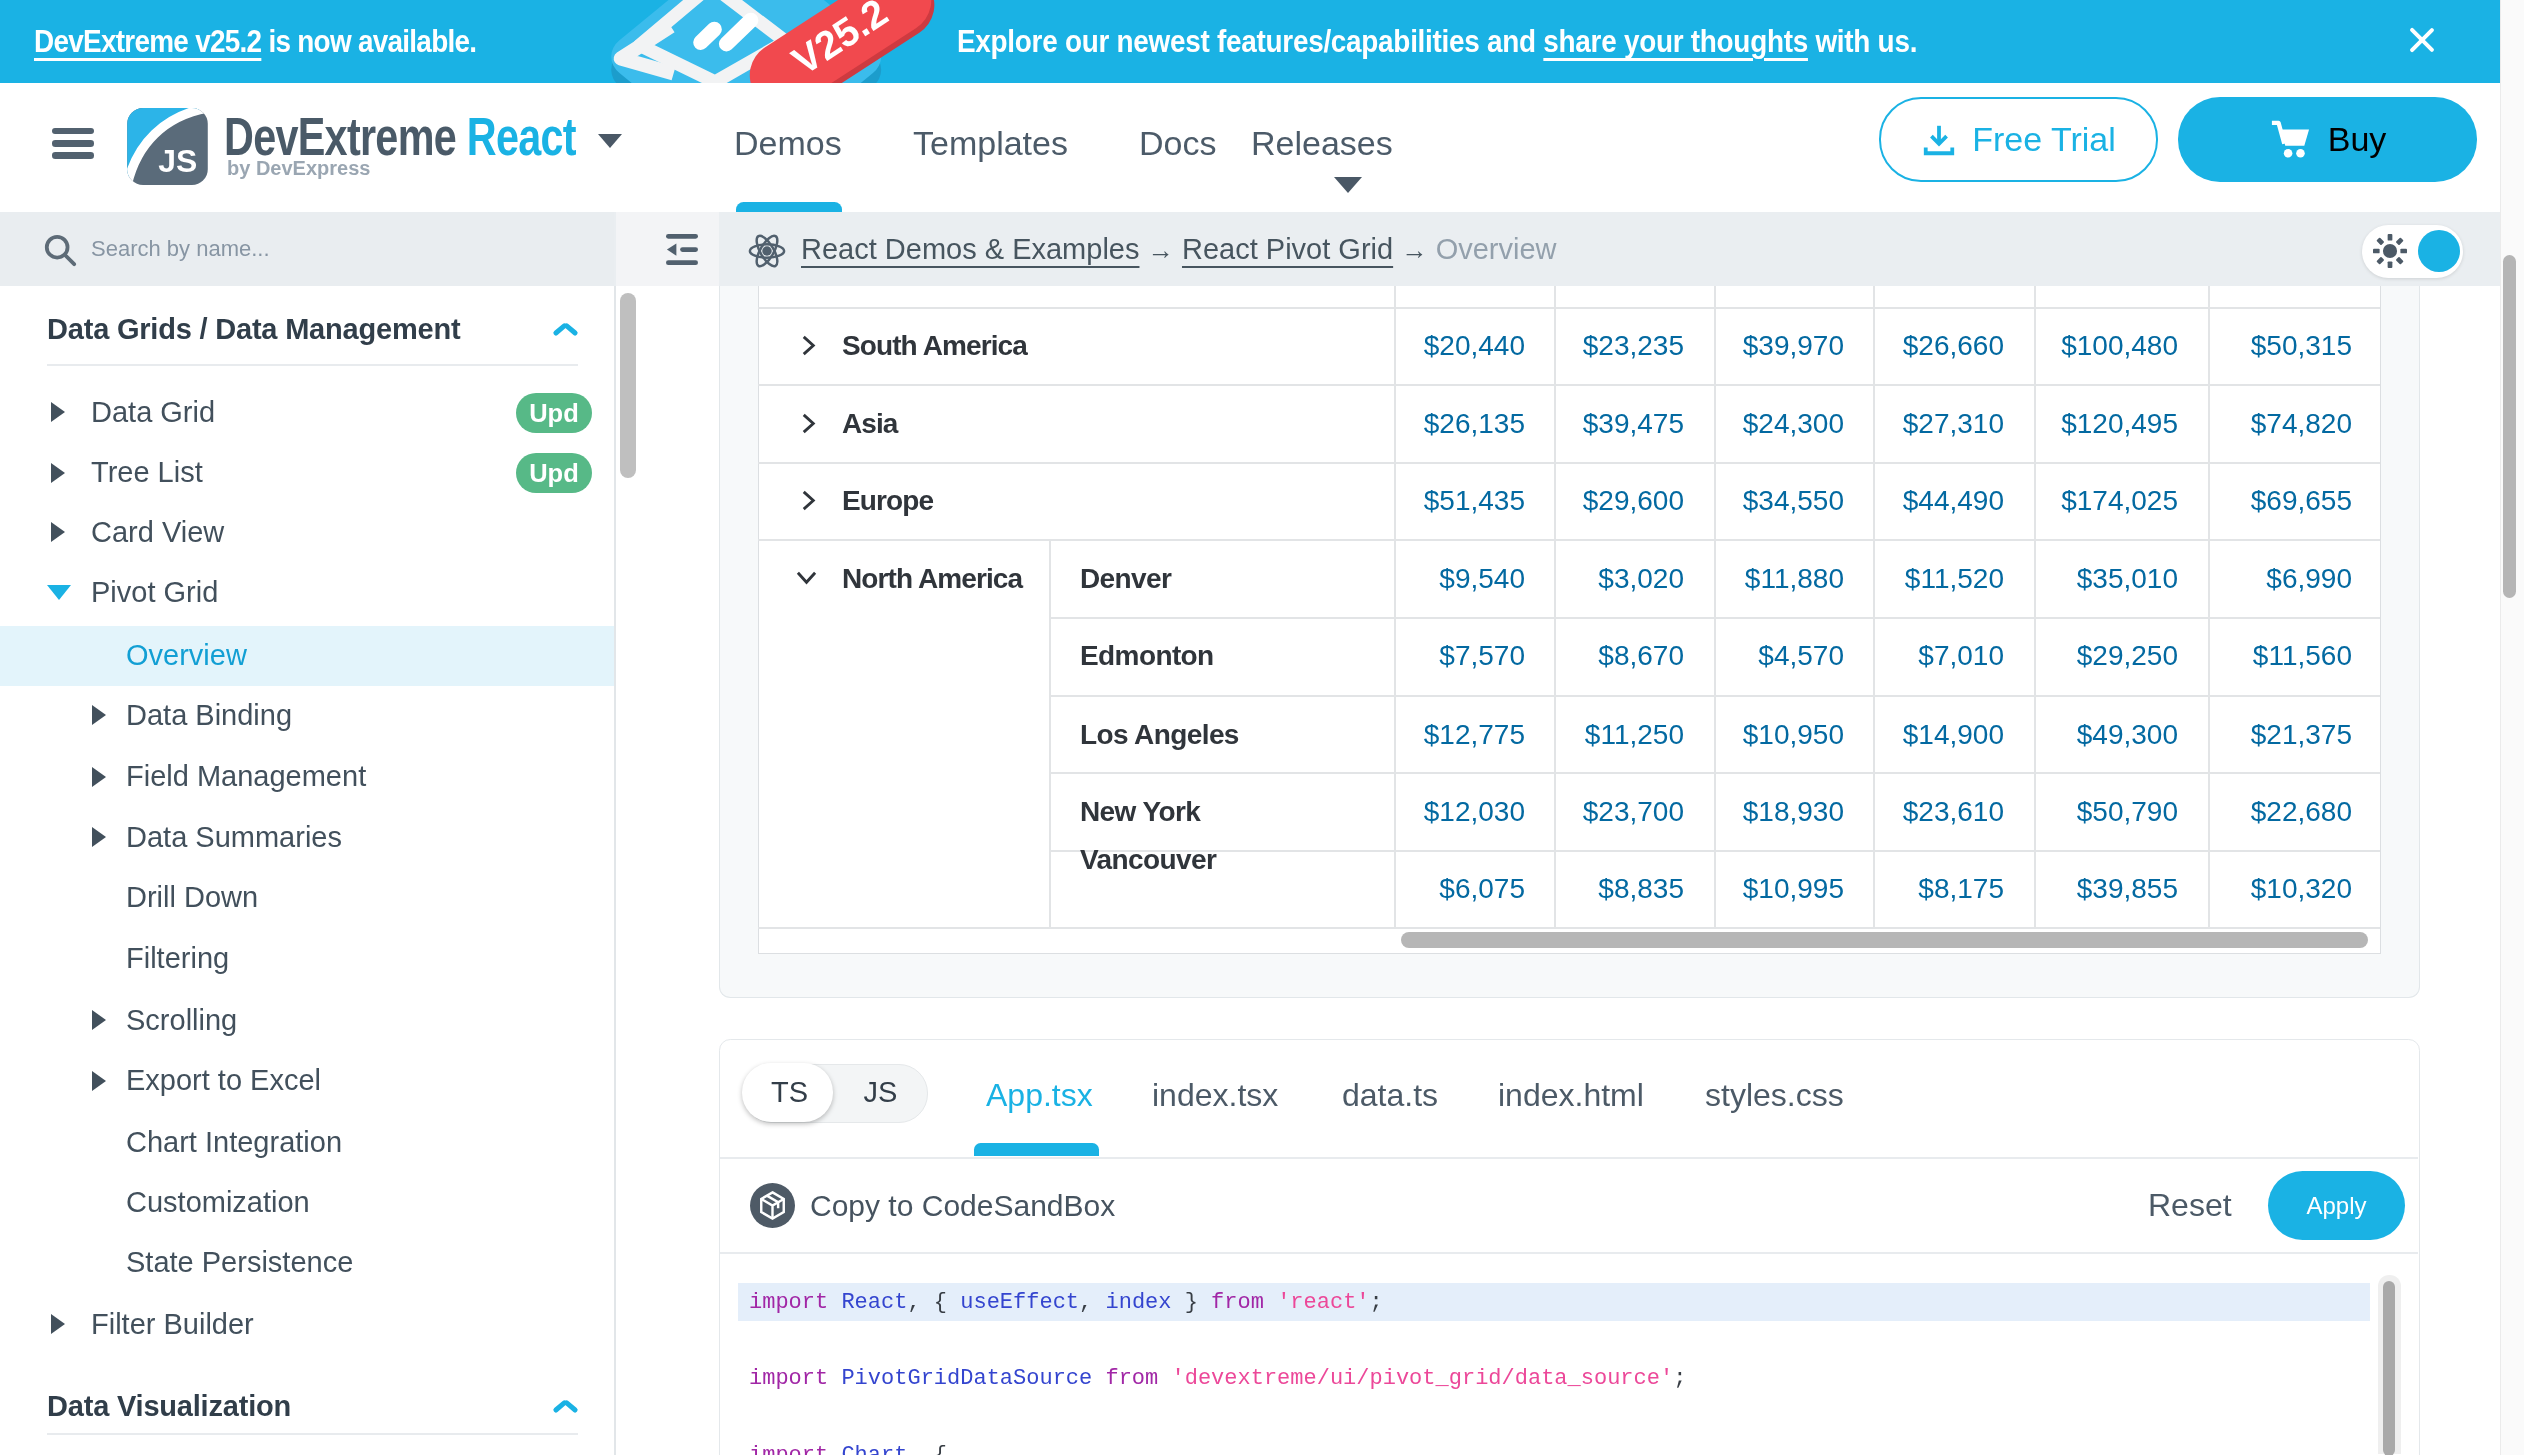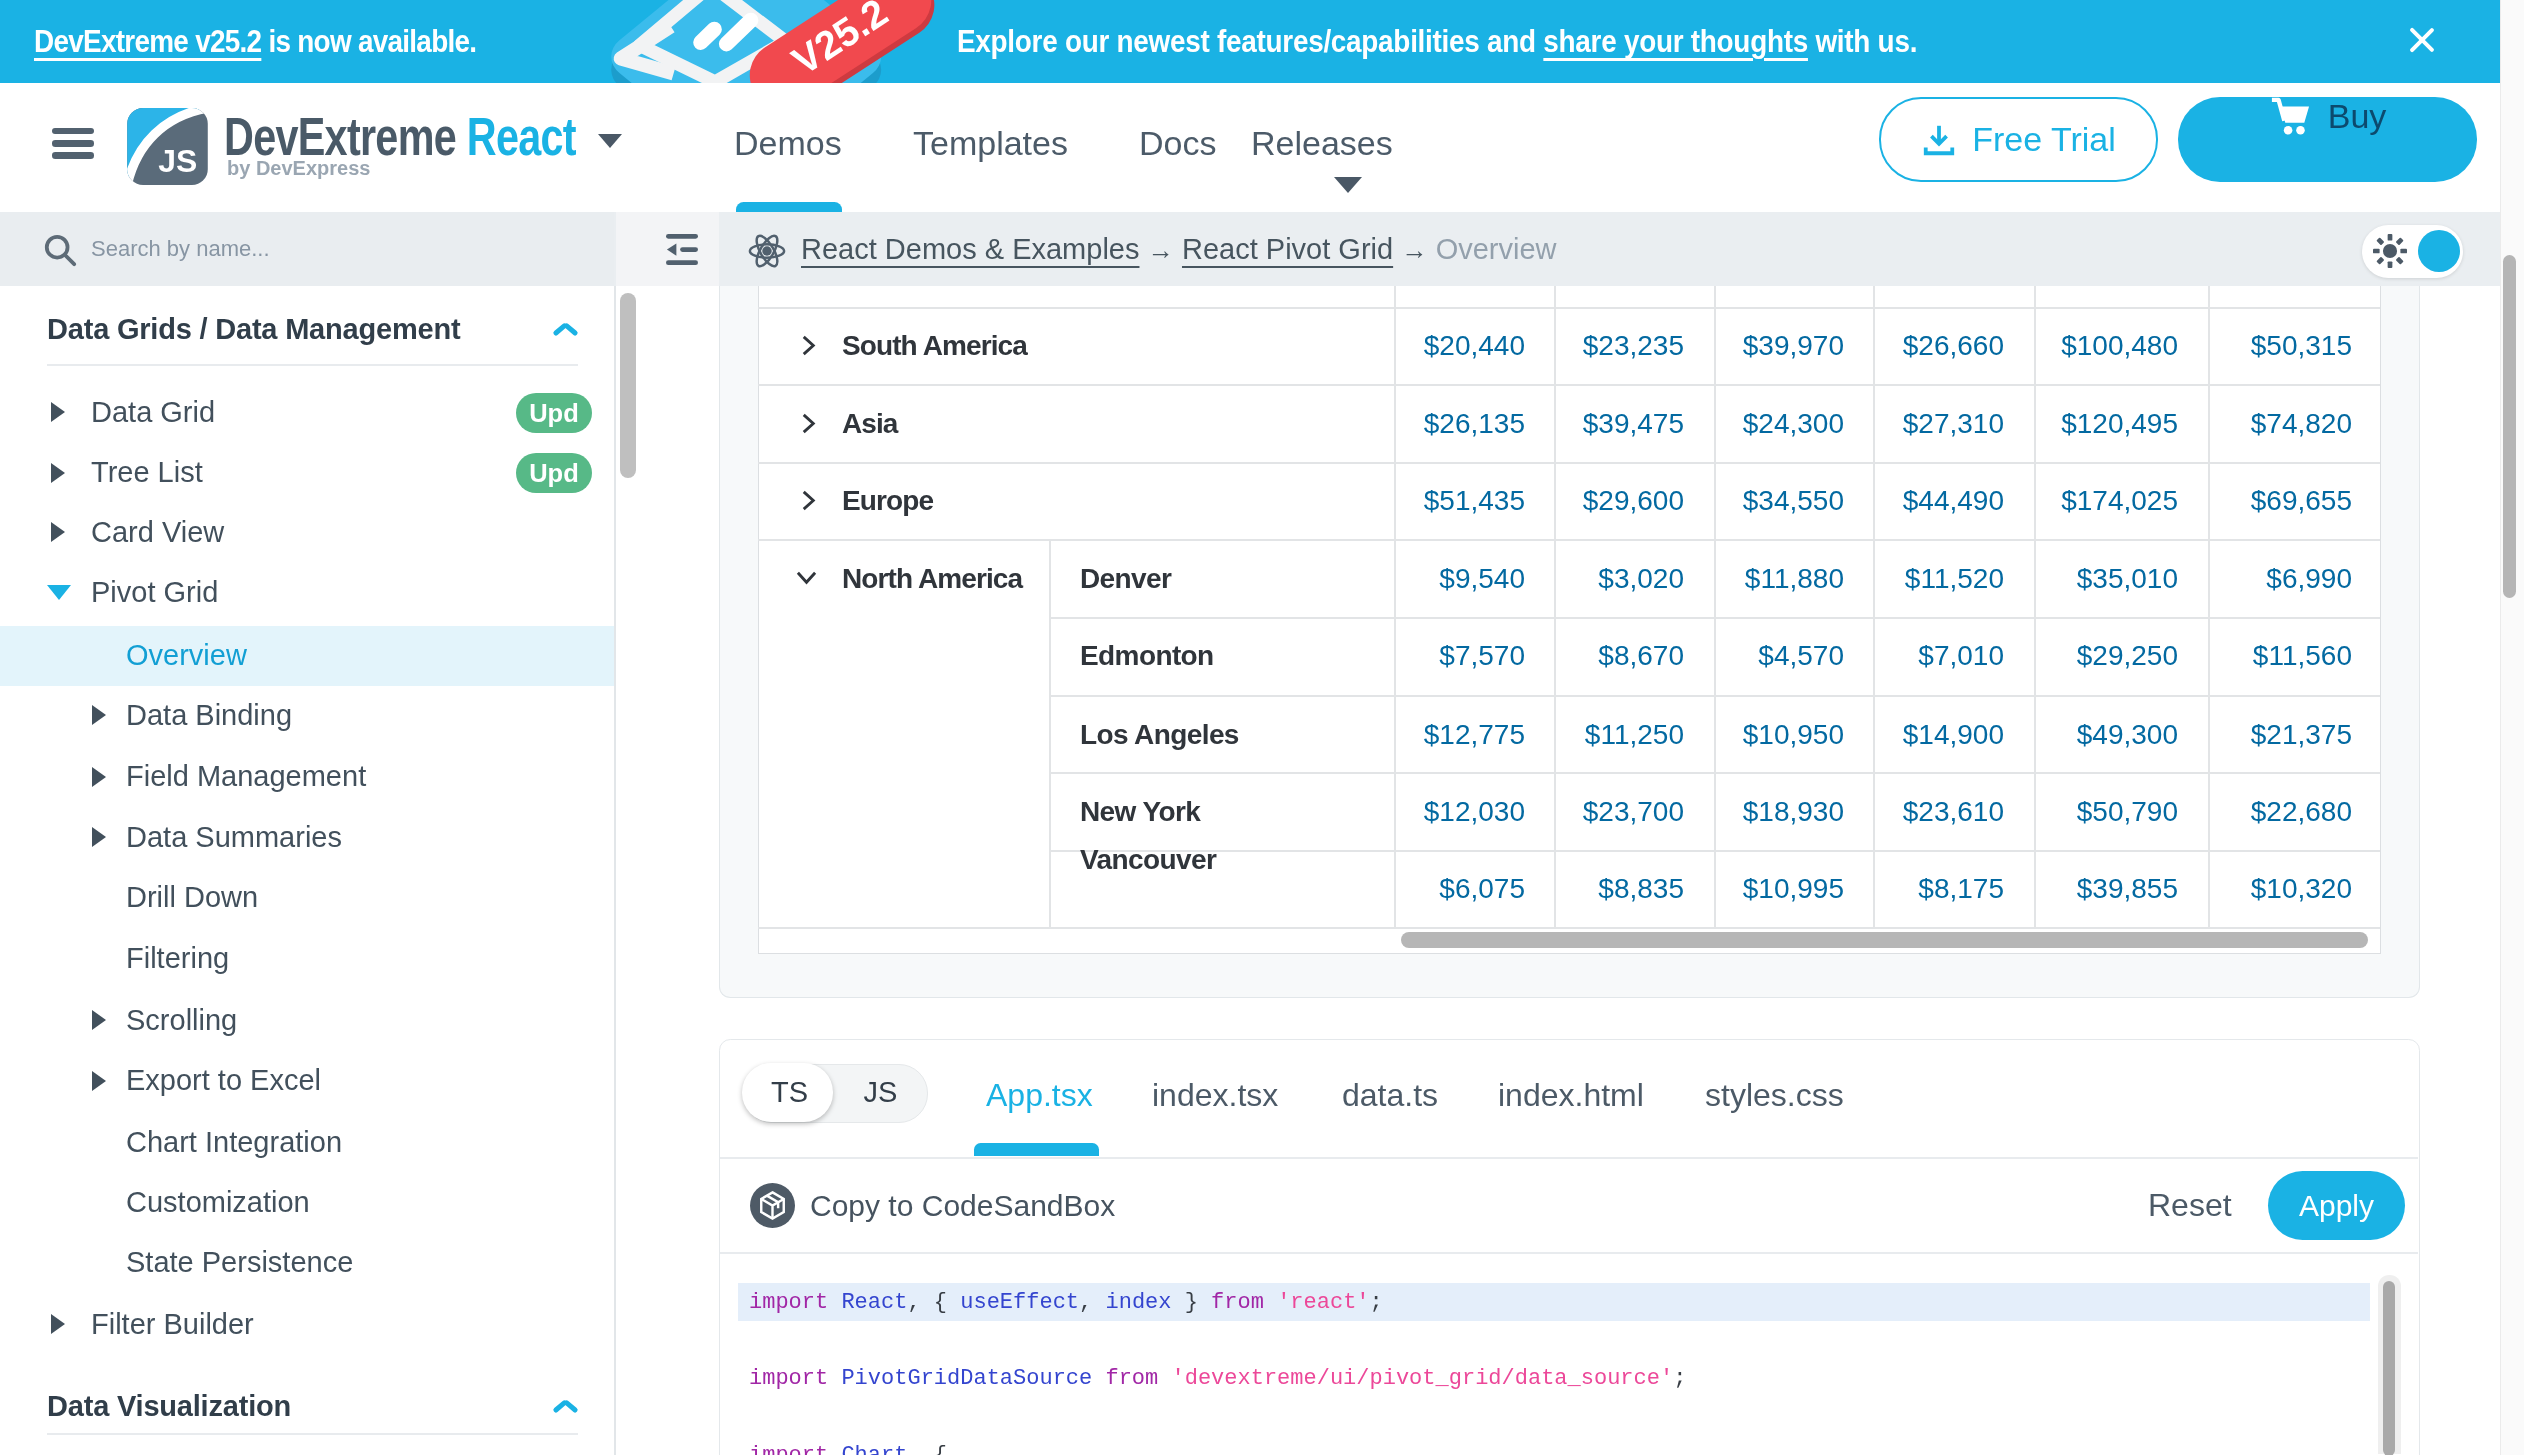--- a/index.html
+++ b/index.html
@@ -21,21 +21,21 @@
   .header { position:absolute; left:0; top:83px; width:2525px; height:129px; background:#fff; }
   .burger { position:absolute; left:52px; top:42px; width:42px; height:36px; }
   .burger span { position:absolute; left:0; width:42px; height:6.6px; border-radius:3.3px; background:#52616f; }
   .devx { position:absolute; left:224px; top:23px; font-size:53px; font-weight:700; color:#4a5a68; letter-spacing:-0.9px; transform:scaleX(0.78); transform-origin:left center; white-space:nowrap; }
   .devx .react { color:#1ab2e4; }
   .bydx { position:absolute; left:227px; top:74px; font-size:20px; font-weight:700; color:#9aa6b2; letter-spacing:0px; }
   .caret { width:0; height:0; border-left:12.3px solid transparent; border-right:12.3px solid transparent; border-top:14px solid #4a5866; }
   .nav-item { position:absolute; top:41px; font-size:34px; color:#4c5b69; }
   .demos-underline { position:absolute; left:736px; top:119px; width:106px; height:15px; background:#1ab2e4; border-radius:7.6px 7.6px 0 0; }
   .btn-trial { position:absolute; left:1879px; top:14px; width:279px; height:85px; border:2.8px solid #1ab2e4; border-radius:42px; color:#1ab2e4; font-size:34px; display:flex; align-items:center; justify-content:center; gap:15px; }
-  .btn-buy { position:absolute; left:2178px; top:14px; width:299px; height:85px; background:#1ab2e4; border-radius:42px; color:#0c4a6e; font-size:34px; display:flex; align-items:flex-start; justify-content:center; gap:17px; }
+  .btn-buy { position:absolute; left:2178px; top:14px; width:299px; height:85px; background:#1ab2e4; border-radius:42px; color:#000000; font-size:34px; display:flex; align-items:center; justify-content:center; gap:17px; }
 
   
   .band { position:absolute; left:0; top:212px; width:2500px; height:74px; background:#eaeef1; }
   .search-band { position:absolute; left:0; top:212px; width:614px; height:74px; background:#e9edf0; }
   .search-ph { position:absolute; left:91px; top:212px; height:74px; line-height:74px; font-size:22px; color:#8795a3; }
   .bc-link { color:#47555f; text-decoration:underline; text-underline-offset:6.6px; text-decoration-thickness:1.9px; }
   .bc-txt { position:absolute; top:0; height:74px; line-height:74px; font-size:29px; color:#47555f; }
 
   
   .sidebar { position:absolute; left:0; top:286px; width:614px; height:1170px; background:#fff; }
@@ -70,21 +70,21 @@
   .tsjs { position:absolute; left:743px; top:1064px; width:185px; height:59px; background:#f3f5f6; border:1.9px solid #e5e8ea; border-radius:29px; }
   .tsjs .thumb { position:absolute; left:-1.9px; top:-1.9px; width:91px; height:59px; background:#fff; border-radius:29px; box-shadow:0 1.9px 5.7px rgba(0,0,0,.25); }
   .tsjs .ts { position:absolute; left:0px; top:0px; width:91px; height:55px; line-height:55px; text-align:center; font-size:29px; color:#333e49; }
   .tsjs .js { position:absolute; left:91px; top:0px; width:91px; height:55px; line-height:55px; text-align:center; font-size:29px; color:#333e49; }
   .tab { position:absolute; top:1077px; font-size:32px; color:#4c5a67; }
   .tab.active { color:#1ab2e4; }
   .tab-underline { position:absolute; left:974px; top:1143px; width:125px; height:13.2px; background:#1ab2e4; border-radius:6.6px 6.6px 0 0; }
   .cc-hr { position:absolute; left:720px; width:1698px; height:1.9px; background:#e8ebee; }
   .copytxt { position:absolute; left:810px; top:1206px; transform:translateY(-50%); font-size:30px; color:#46535f; }
   .resettxt { position:absolute; left:2148px; top:1205px; transform:translateY(-50%); font-size:32px; color:#4c5a67; }
-  .applybtn { position:absolute; left:2268px; top:1171px; width:137px; height:69px; background:#1ab2e4; border-radius:35px; color:#fff; font-size:30px; display:flex; align-items:center; justify-content:center;text-align:center; }
+  .applybtn { position:absolute; left:2268px; top:1171px; width:137px; height:69px; background:#1ab2e4; border-radius:35px; color:#fff; font-size:24px; display:flex; align-items:center; justify-content:center;text-align:center; }
   .code { position:absolute; left:749px; font-family:"Liberation Mono", monospace; font-size:22px; white-space:pre; color:#383e45; }
   .code-band { position:absolute; left:738px; top:1283px; width:1632px; height:38px; background:#e4eefa; }
   .kw { color:#a127a6; } .id { color:#3445cf; } .str { color:#ec4899; }
 
   
   .pg-sb { position:absolute; left:2500px; top:0; width:24.5px; height:1456px; background:#fafafa; border-left:1.9px solid #ebebeb; }
   .pg-thumb { position:absolute; left:2503px; top:255px; width:13.2px; height:343px; background:#b5b5b5; border-radius:6.6px; }
   .pane-thumb { position:absolute; left:620px; top:293px; width:16px; height:185px; background:#bfbfbf; border-radius:8.5px; }
   .code-track { position:absolute; left:2378px; top:1275px; width:23px; height:179px; background:#efefef; border-radius:11.3px 11.3px 0 0; }
   .code-thumb { position:absolute; left:2383px; top:1281px; width:12.3px; height:175px; background:#a9a9a9; border-radius:6.6px; }

